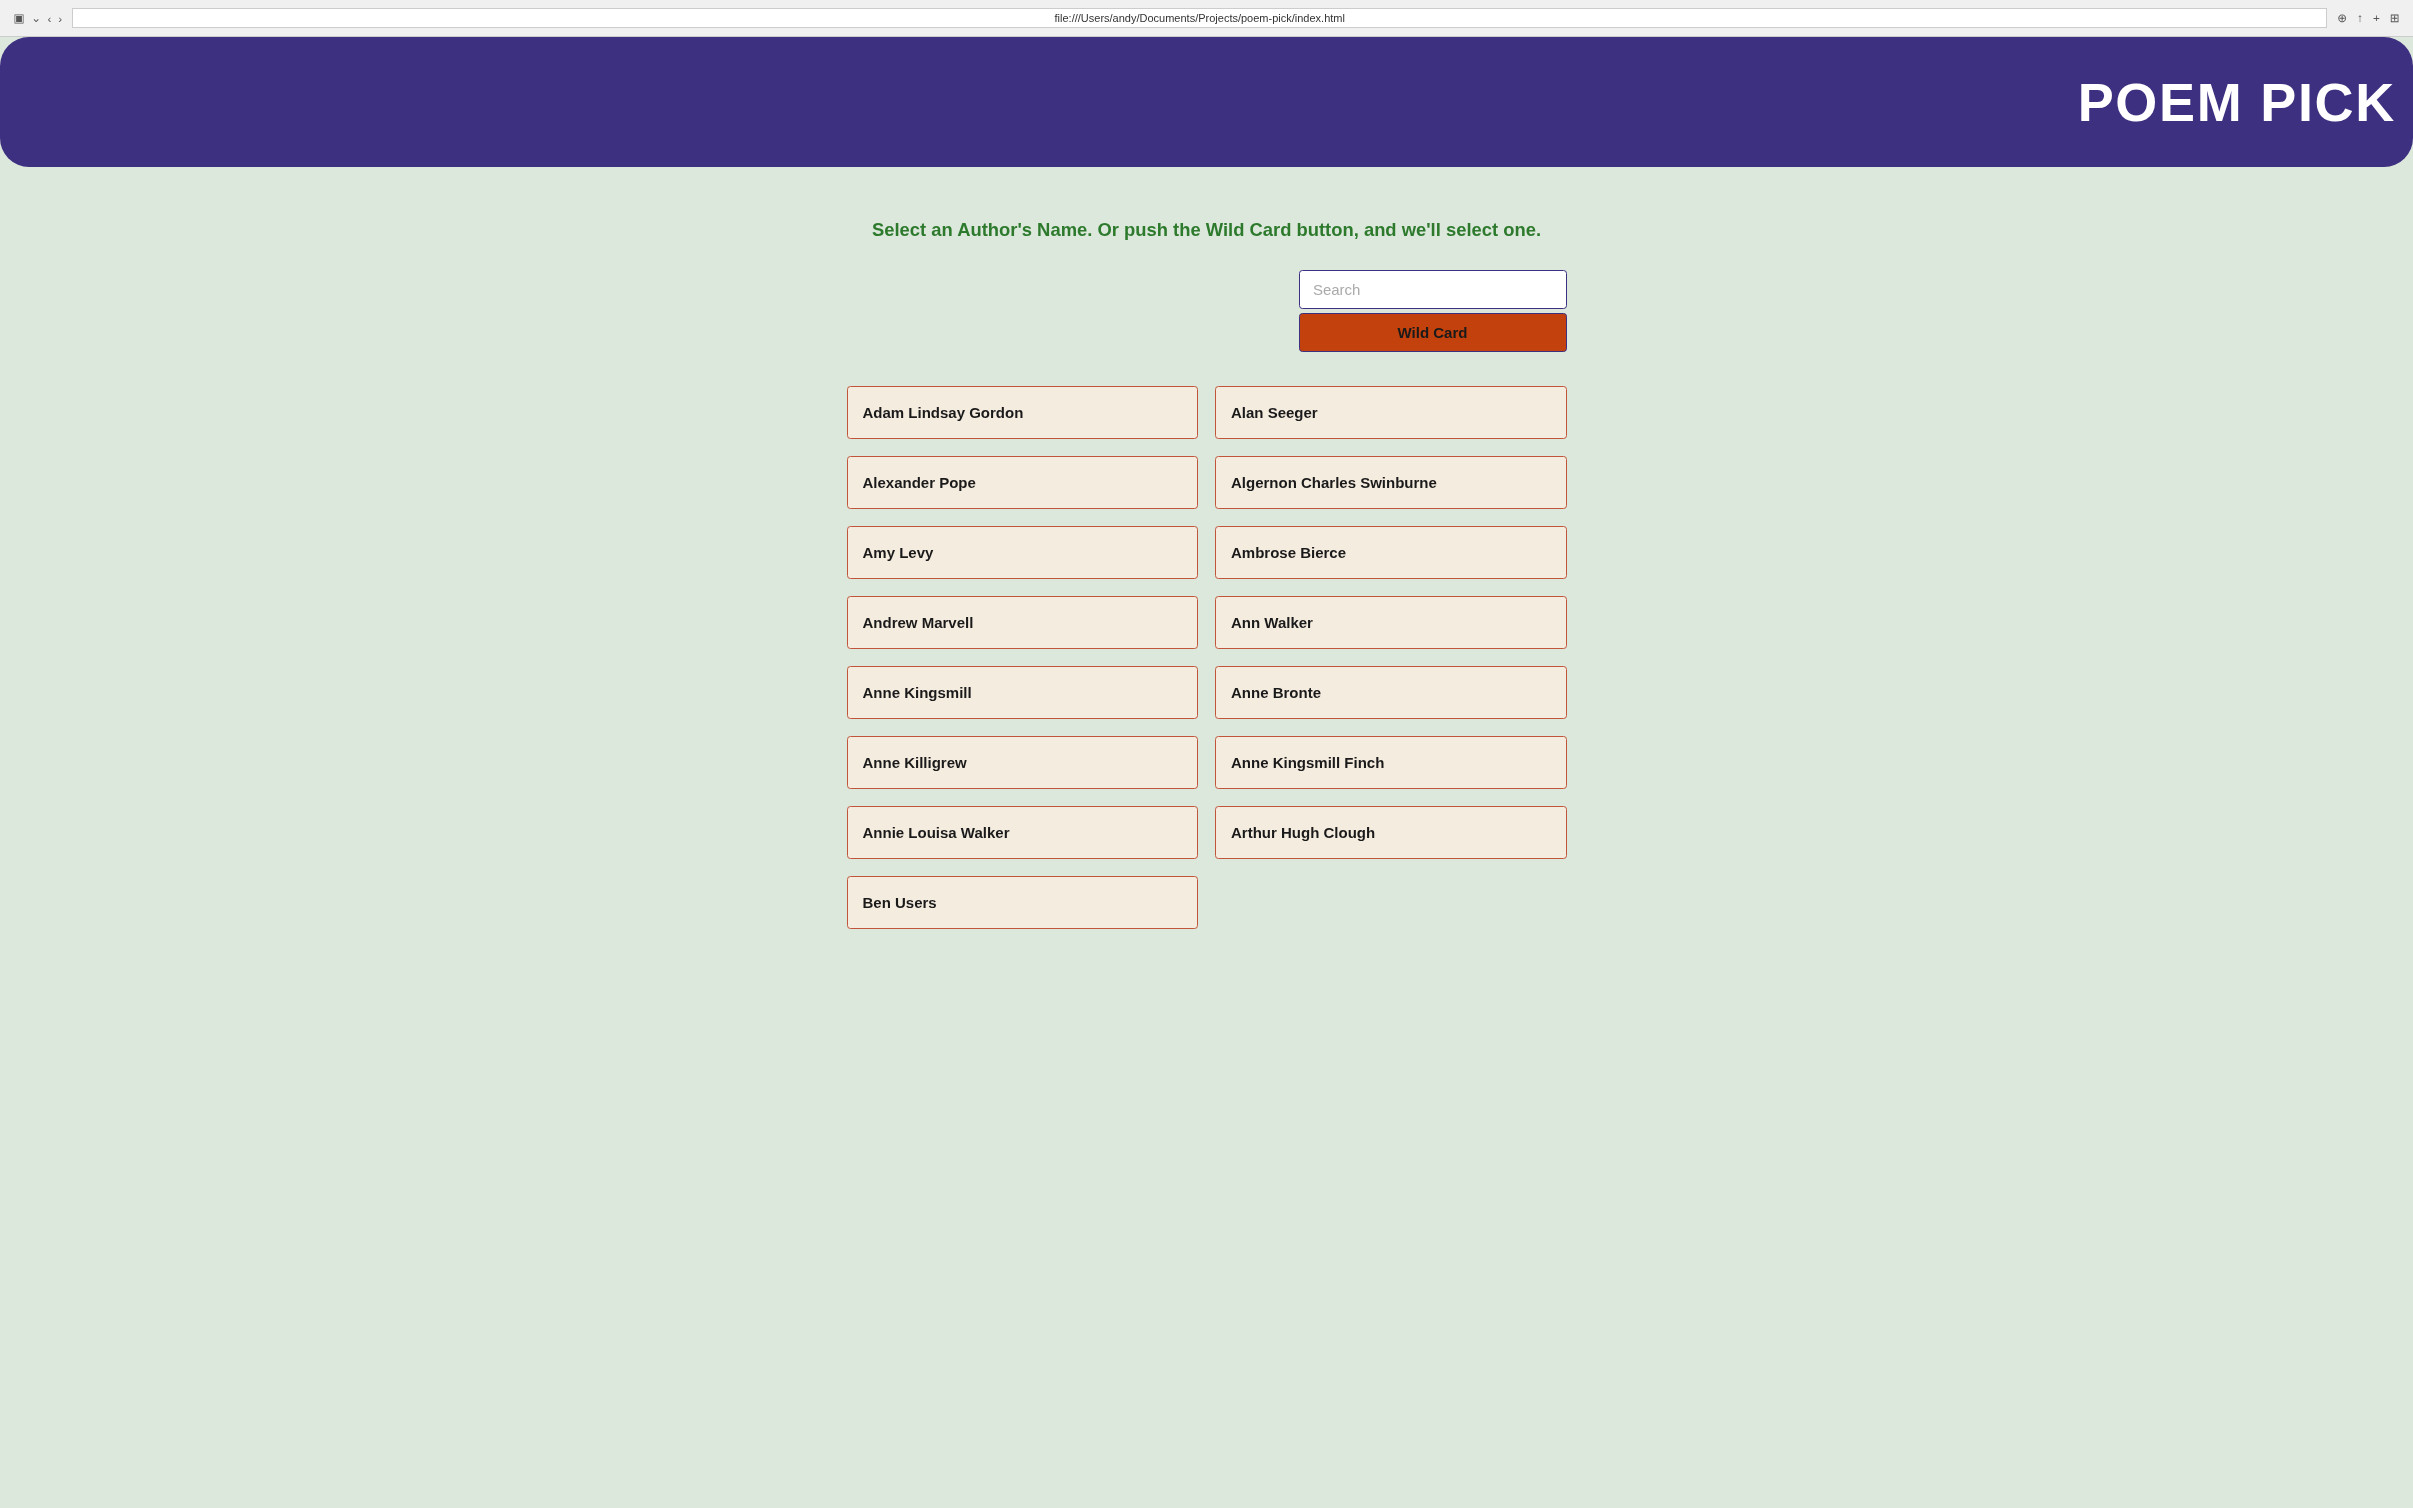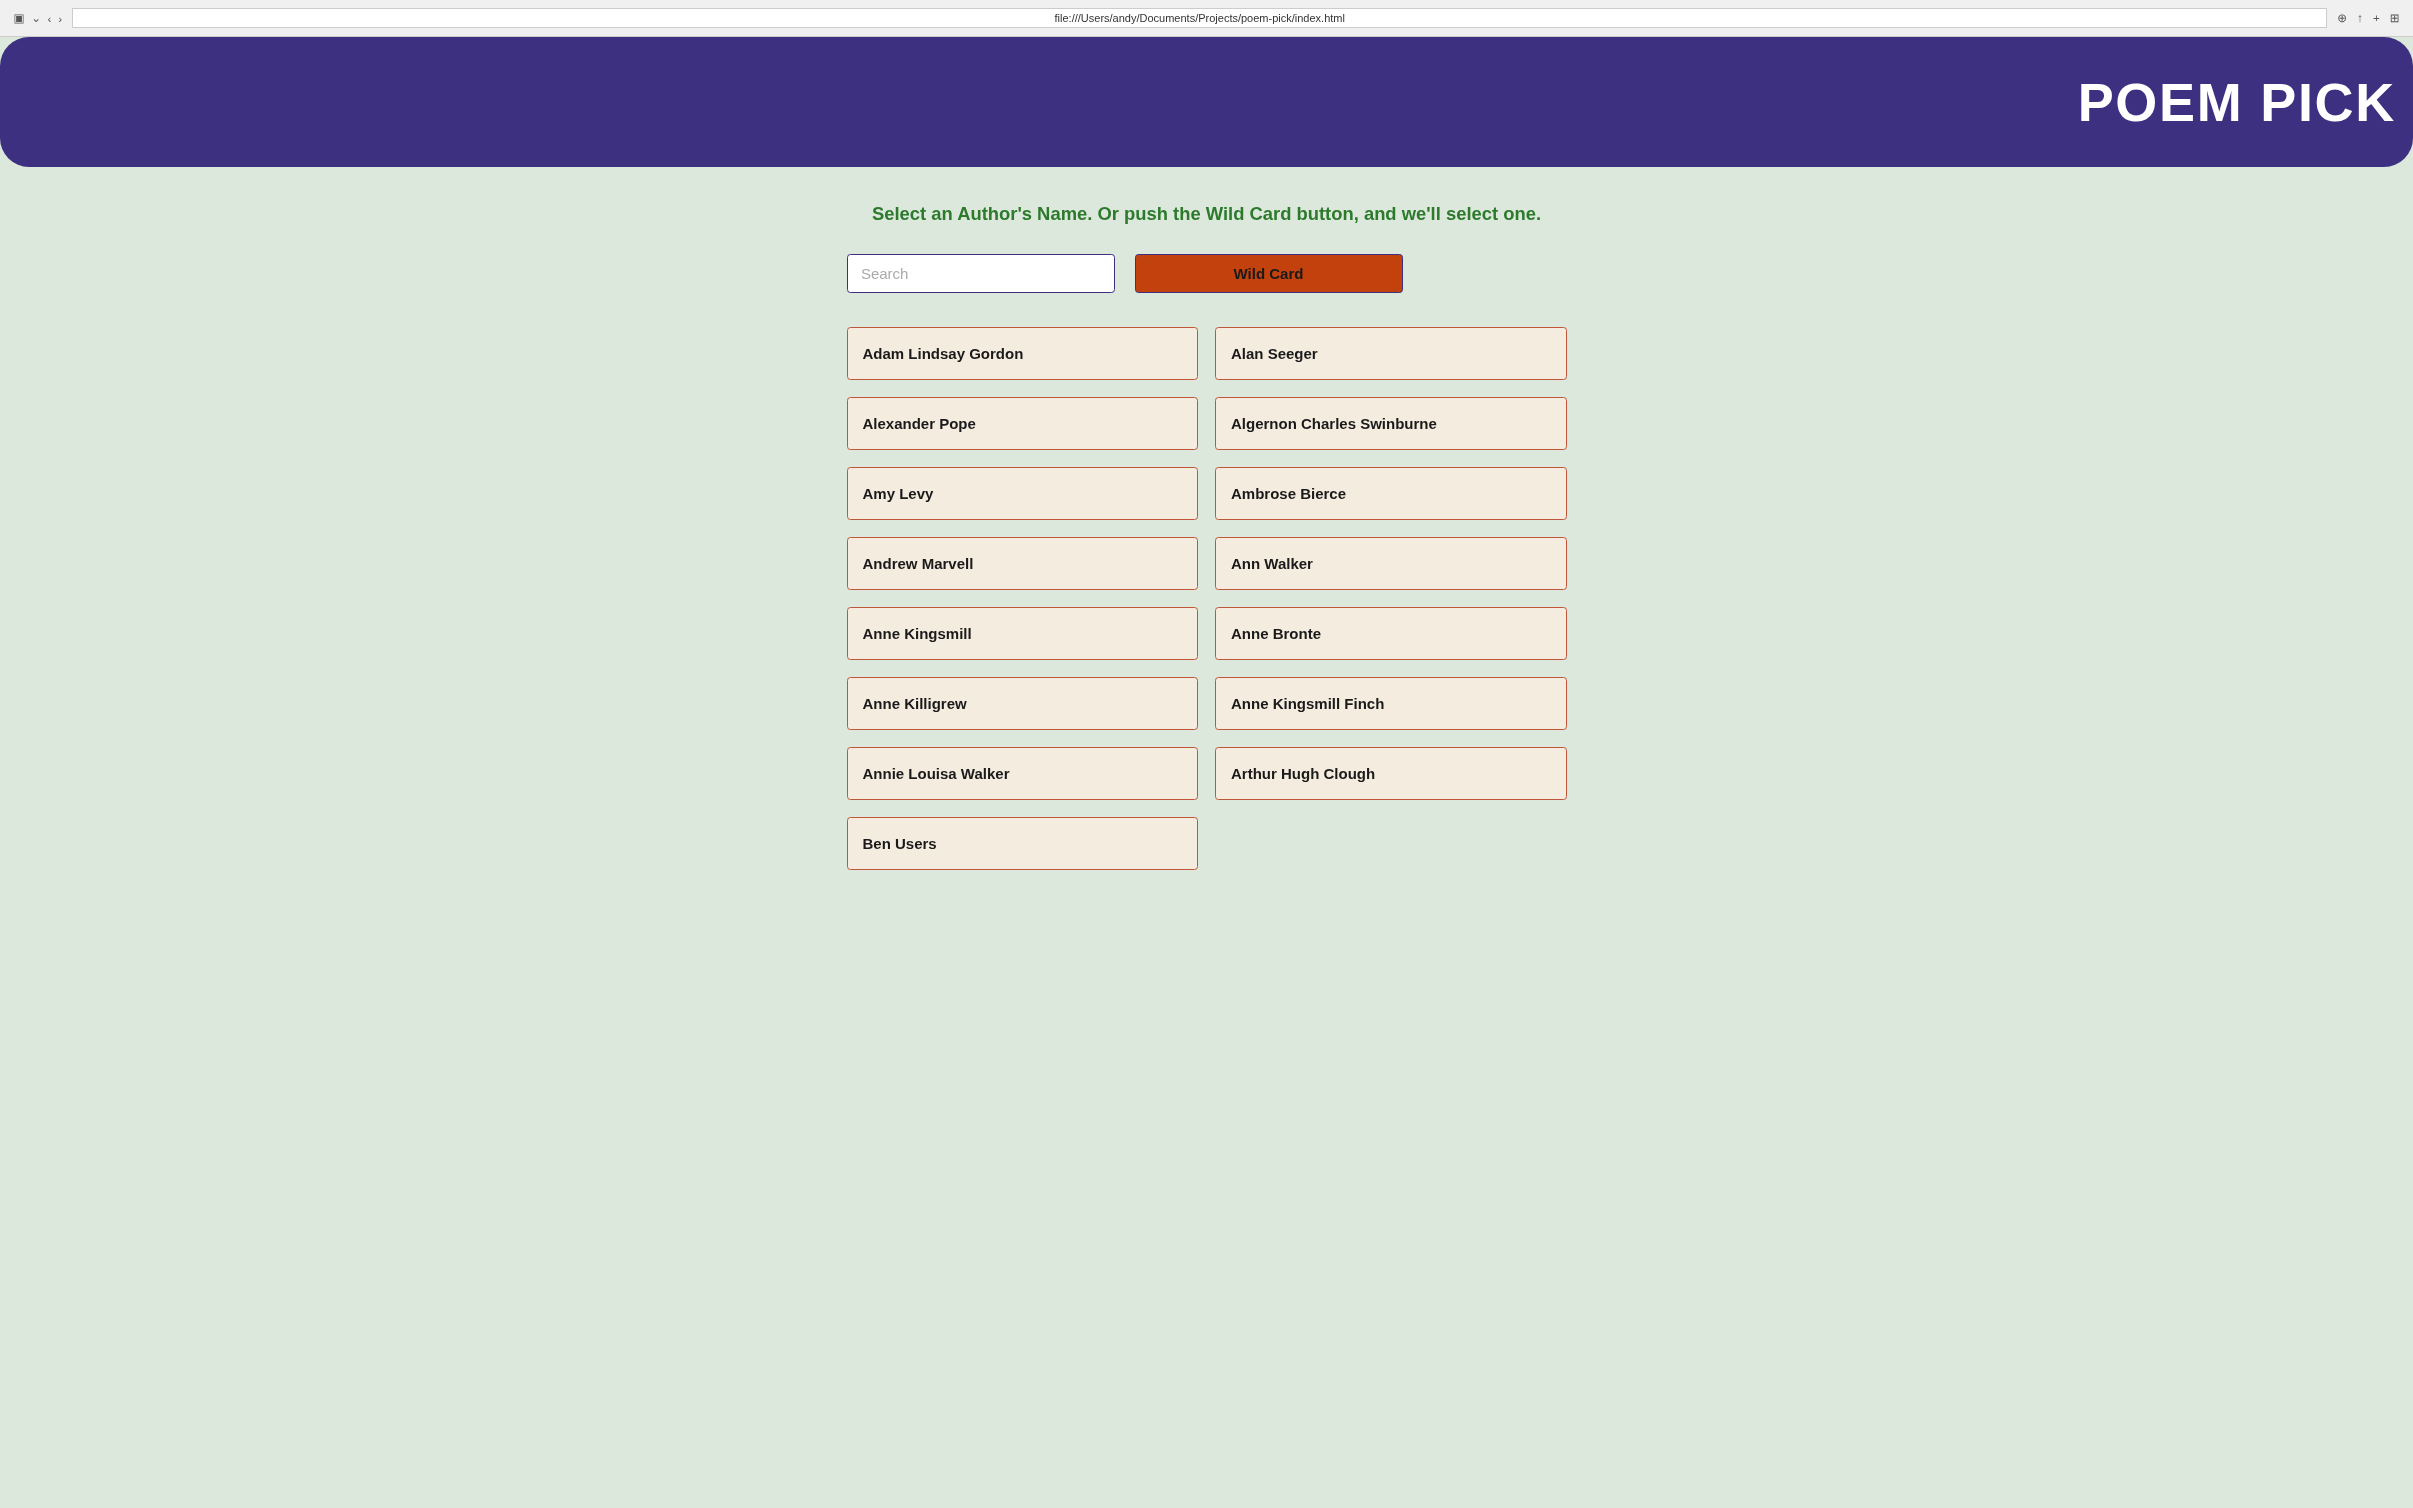--- a/index.html
+++ b/index.html
@@ -65,38 +65,38 @@
 
     .page-title {
       color: white;
       font-size: 54px;
       font-weight: 900;
       letter-spacing: 1.7px;
     }
 
     .page-content {
       max-width: 754px;
-      margin: 0 auto;
+      margin: 16px auto;
       padding: 34px 17px;
     }
 
     .subtitle {
       color: #2d7a2d;
       font-size: 18.4px;
       font-weight: 700;
       text-align: center;
       margin-bottom: 27px;
       line-height: 1.4;
     }
 
     .search-container {
       display: flex;
-      flex-direction: row;
-      align-items: center;
-      gap: 20px;
+      flex-direction: column;
+      align-items: flex-end;
+      gap: 4px;
       margin-bottom: 34px;
     }
 
     .search-input {
       width: 268px;
       padding: 10px 13.4px;
       font-size: 15px;
       border: 1.7px solid #3d3080;
       border-radius: 3.4px;
       background: white;

